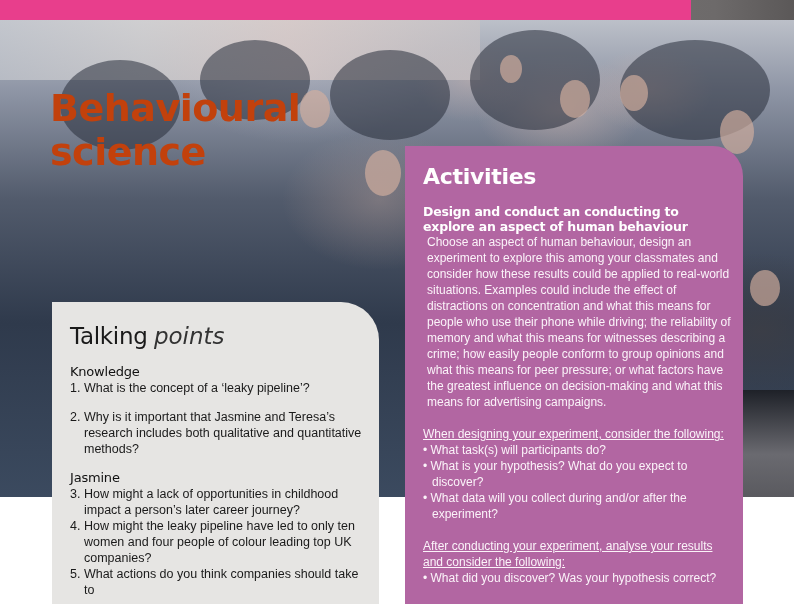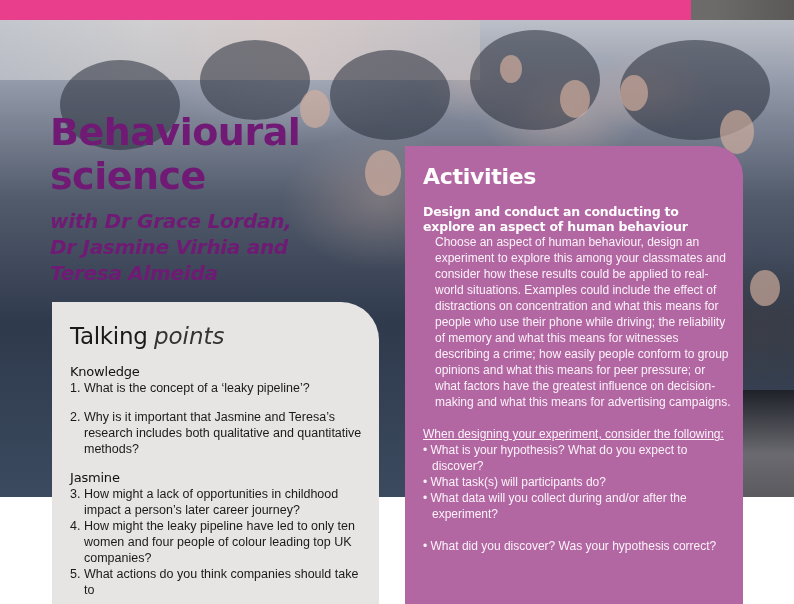--- a/index.html
+++ b/index.html
@@ -40,21 +40,21 @@
     .photo .face {
       position: absolute; border-radius: 50%;
       background: rgba(214,176,160,0.65);
     }
     .photo .seat-bottom-right {
       position: absolute; left: 743px; top: 390px; width: 51px; height: 107px;
       background: linear-gradient(180deg, #1e2128 0%, #6a6a70 60%, #5a5a5f 100%);
     }
 
     .hero {
-      position: absolute; left: 50px; top: 110px; z-index: 2; color: #701a75;
+      position: absolute; left: 50px; top: 86px; z-index: 2; color: #c2410c;
     }
     .hero-title {
       font-family: "DejaVu Sans", sans-serif; font-weight: bold;
       font-size: 38px; line-height: 44px; letter-spacing: -0.5px;
       margin: 0; white-space: pre-line;
     }
     .hero-sub {
       font-family: "DejaVu Sans", sans-serif; font-weight: bold; font-style: italic;
       font-size: 20px; line-height: 26px; margin-top: 10px; white-space: pre-line;
       letter-spacing: -0.3px;
@@ -91,21 +91,21 @@
     .act-title {
       font-family: "DejaVu Sans", sans-serif; font-weight: bold; font-size: 22px;
       line-height: 26px; margin: 0 0 14px 0; letter-spacing: -0.3px;
     }
     .act-subtitle {
       font-family: "DejaVu Sans", sans-serif; font-weight: bold; font-size: 12.5px;
       line-height: 15px; letter-spacing: -0.2px; white-space: pre-line;
     }
     .act-p {
       font-family: "Liberation Sans", sans-serif; font-size: 12px; line-height: 16px;
-      margin: 0 0 16px 12px; color: #fbf3f9;
+      margin: 0 0 16px 4px; color: #fbf3f9;
     }
     .act-list { margin: 0 0 16px 0; padding: 0; list-style: none; }
     .act-list li {
       font-family: "Liberation Sans", sans-serif; font-size: 12px; line-height: 16px;
       padding-left: 9px; text-indent: -9px; color: #fbf3f9;
     }
     .act-list li::before { content: "\2022\00a0"; }
     .act-lead {
       font-family: "Liberation Sans", sans-serif; font-size: 12px; line-height: 16px;
       color: #fbf3f9;
@@ -131,23 +131,20 @@
   <div class="face" style="left:500px;top:55px;width:22px;height:28px;"></div>
   <div class="face" style="left:750px;top:270px;width:30px;height:36px;"></div>
   <div class="seat-bottom-right"></div>
 </div>
 
 <div class="pink-bar" style="z-index:1;"></div>
 
 <div class="hero">
   <h1 class="hero-title">Behavioural
 science</h1>
-  <div class="hero-sub">with Dr Grace Lordan,
-Dr Jasmine Virhia and
-Teresa Almeida</div>
 </div>
 
 <div class="talking-card">
   <div class="talking-title">
     <span class="strong">Talking</span>
     <span class="light">points</span>
   </div>
 
   <div class="tp-section">
     <div class="tp-heading">Knowledge</div>
@@ -167,21 +164,22 @@
 </div>
 
 <div class="activities-card">
   <h2 class="act-title">Activities</h2>
   <div class="act-subtitle">Design and conduct an conducting to
 explore an aspect of human behaviour</div>
   <p class="act-p">Choose an aspect of human behaviour, design an experiment to explore this among your classmates and consider how these results could be applied to real-world situations. Examples could include the effect of distractions on concentration and what this means for people who use their phone while driving; the reliability of memory and what this means for witnesses describing a crime; how easily people conform to group opinions and what this means for peer pressure; or what factors have the greatest influence on decision-making and what this means for advertising campaigns.</p>
 
   <div class="act-lead">When designing your experiment, consider the following:</div>
   <ul class="act-list">
+    <li>What task(s) will participants do?</li>
     <li>What is your hypothesis? What do you expect to discover?</li>
-    <li>What task(s) will participants do?</li>
     <li>What data will you collect during and/or after the experiment?</li>
   </ul>
 
+  <div class="act-lead">After conducting your experiment, analyse your results and consider the following:</div>
   <ul class="act-list">
     <li>What did you discover? Was your hypothesis correct?</li>
   </ul>
 </div>
 
 </body></html>

